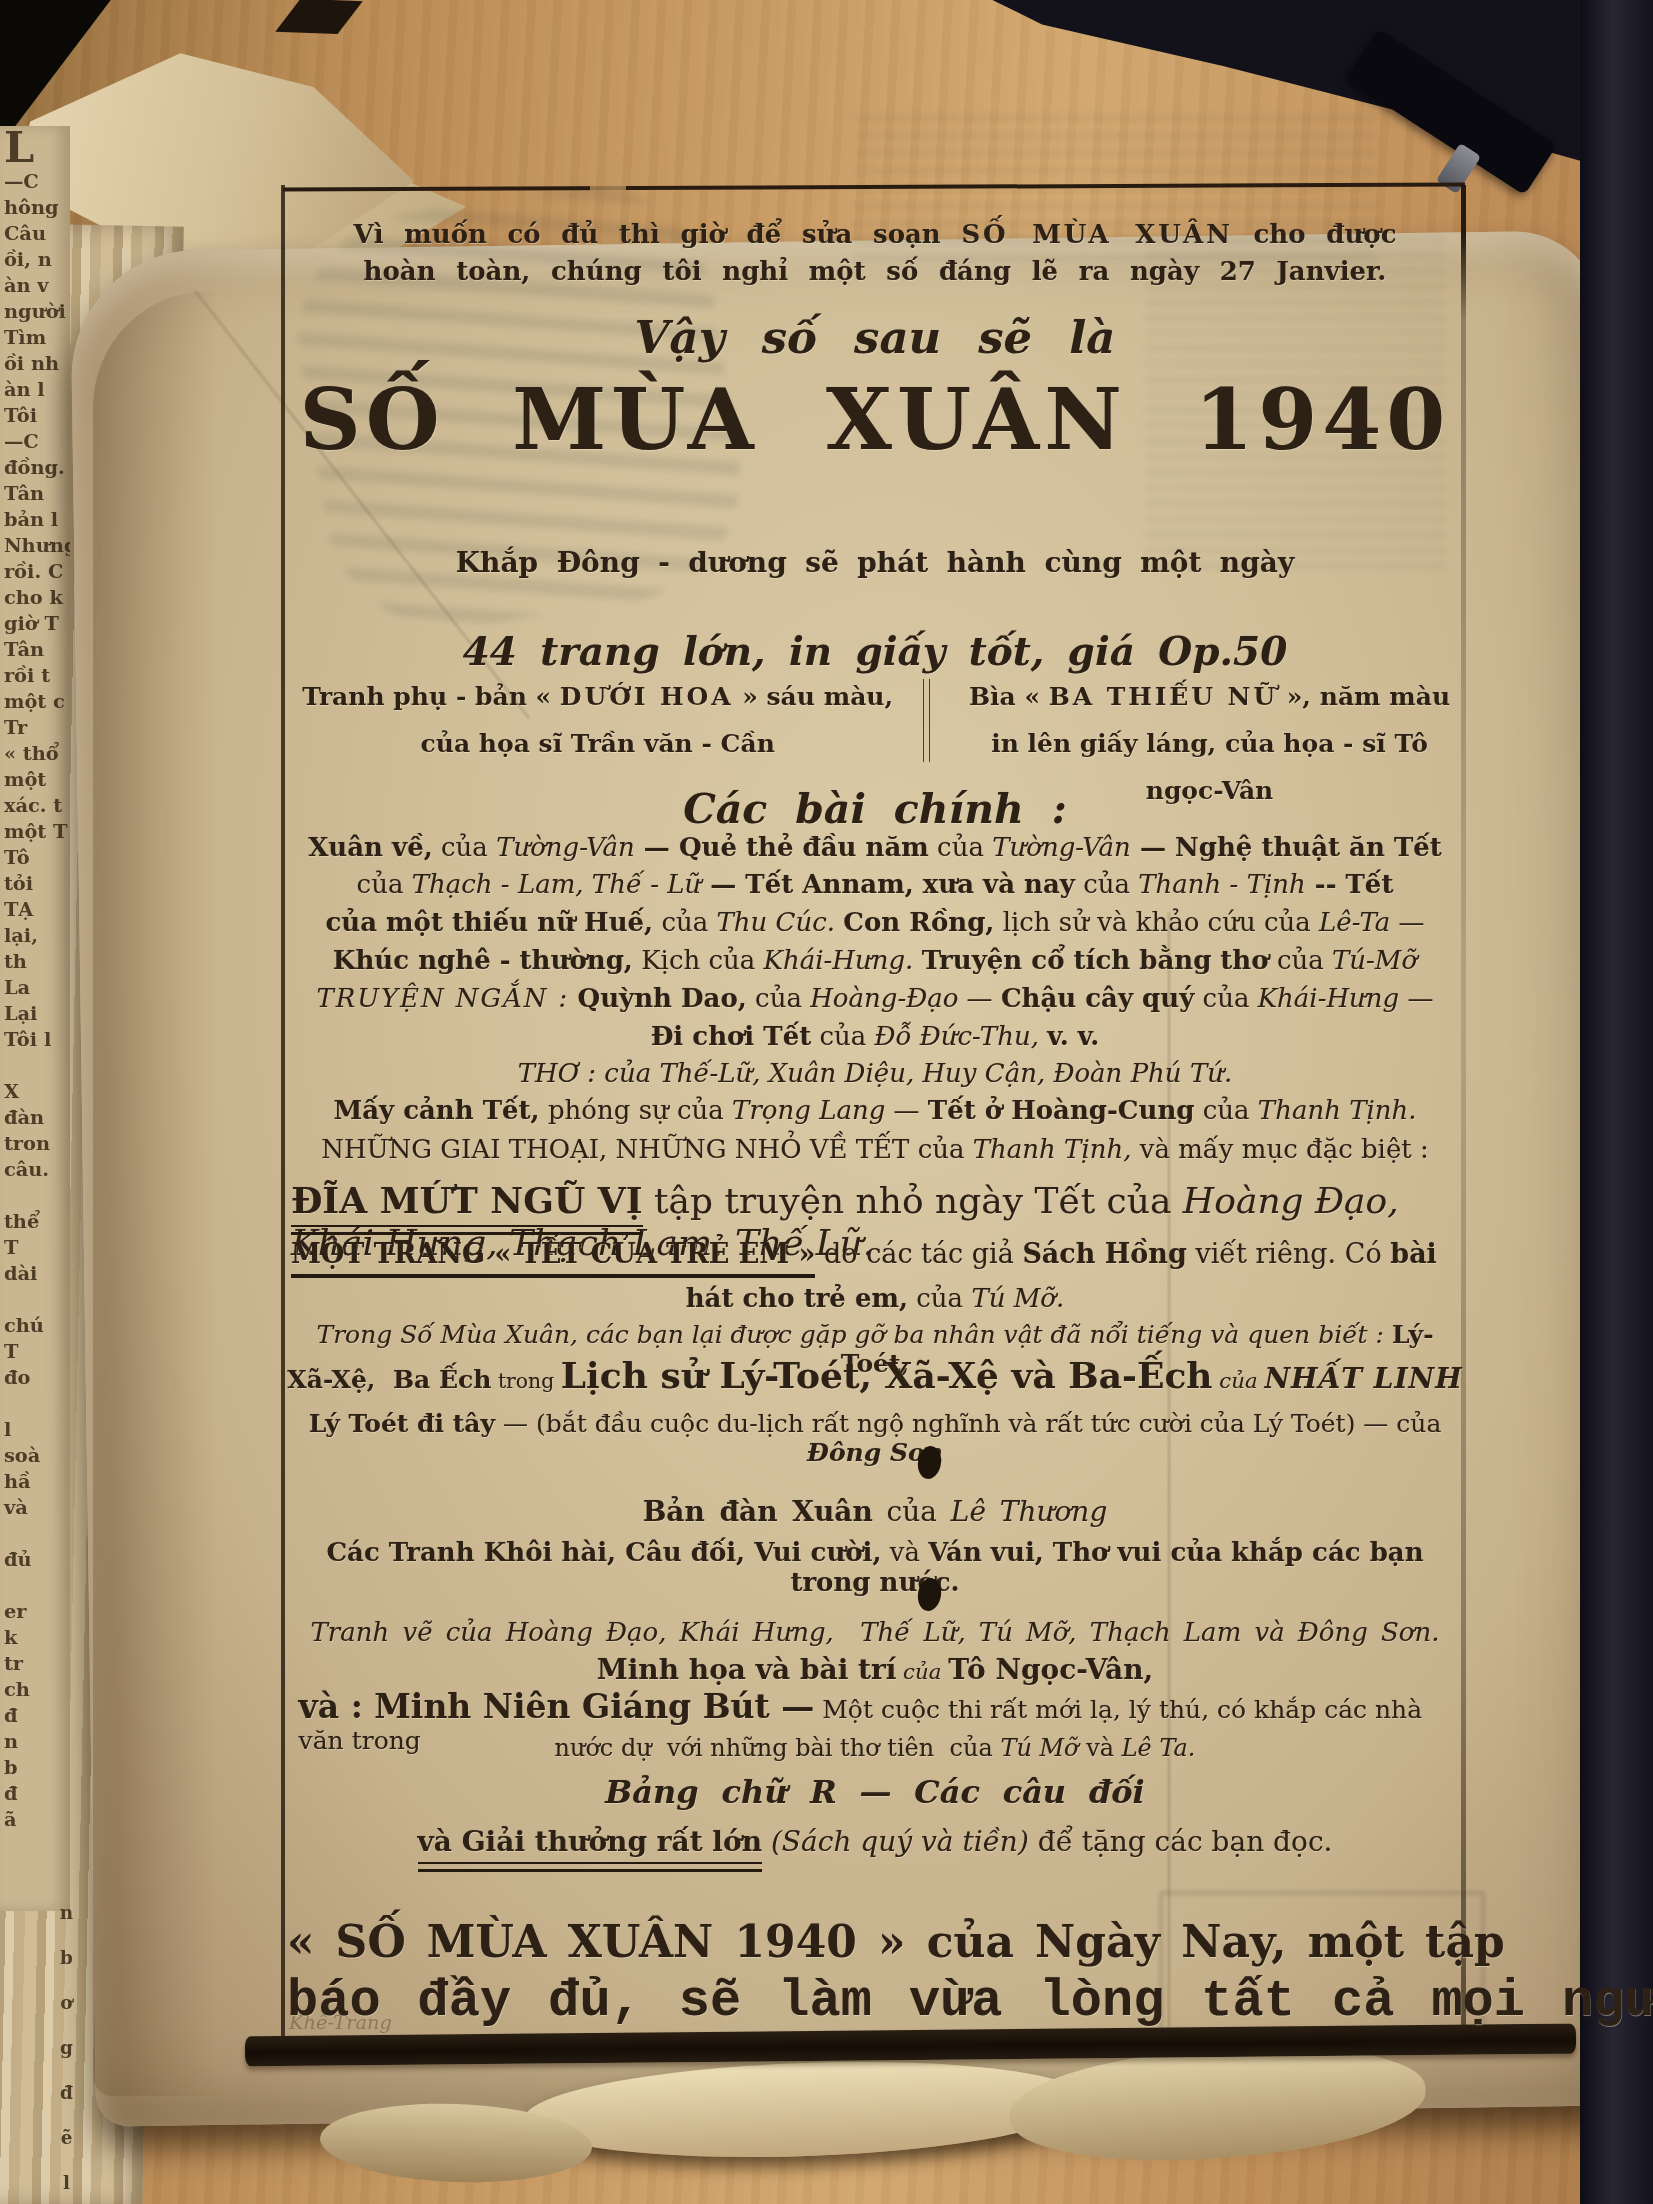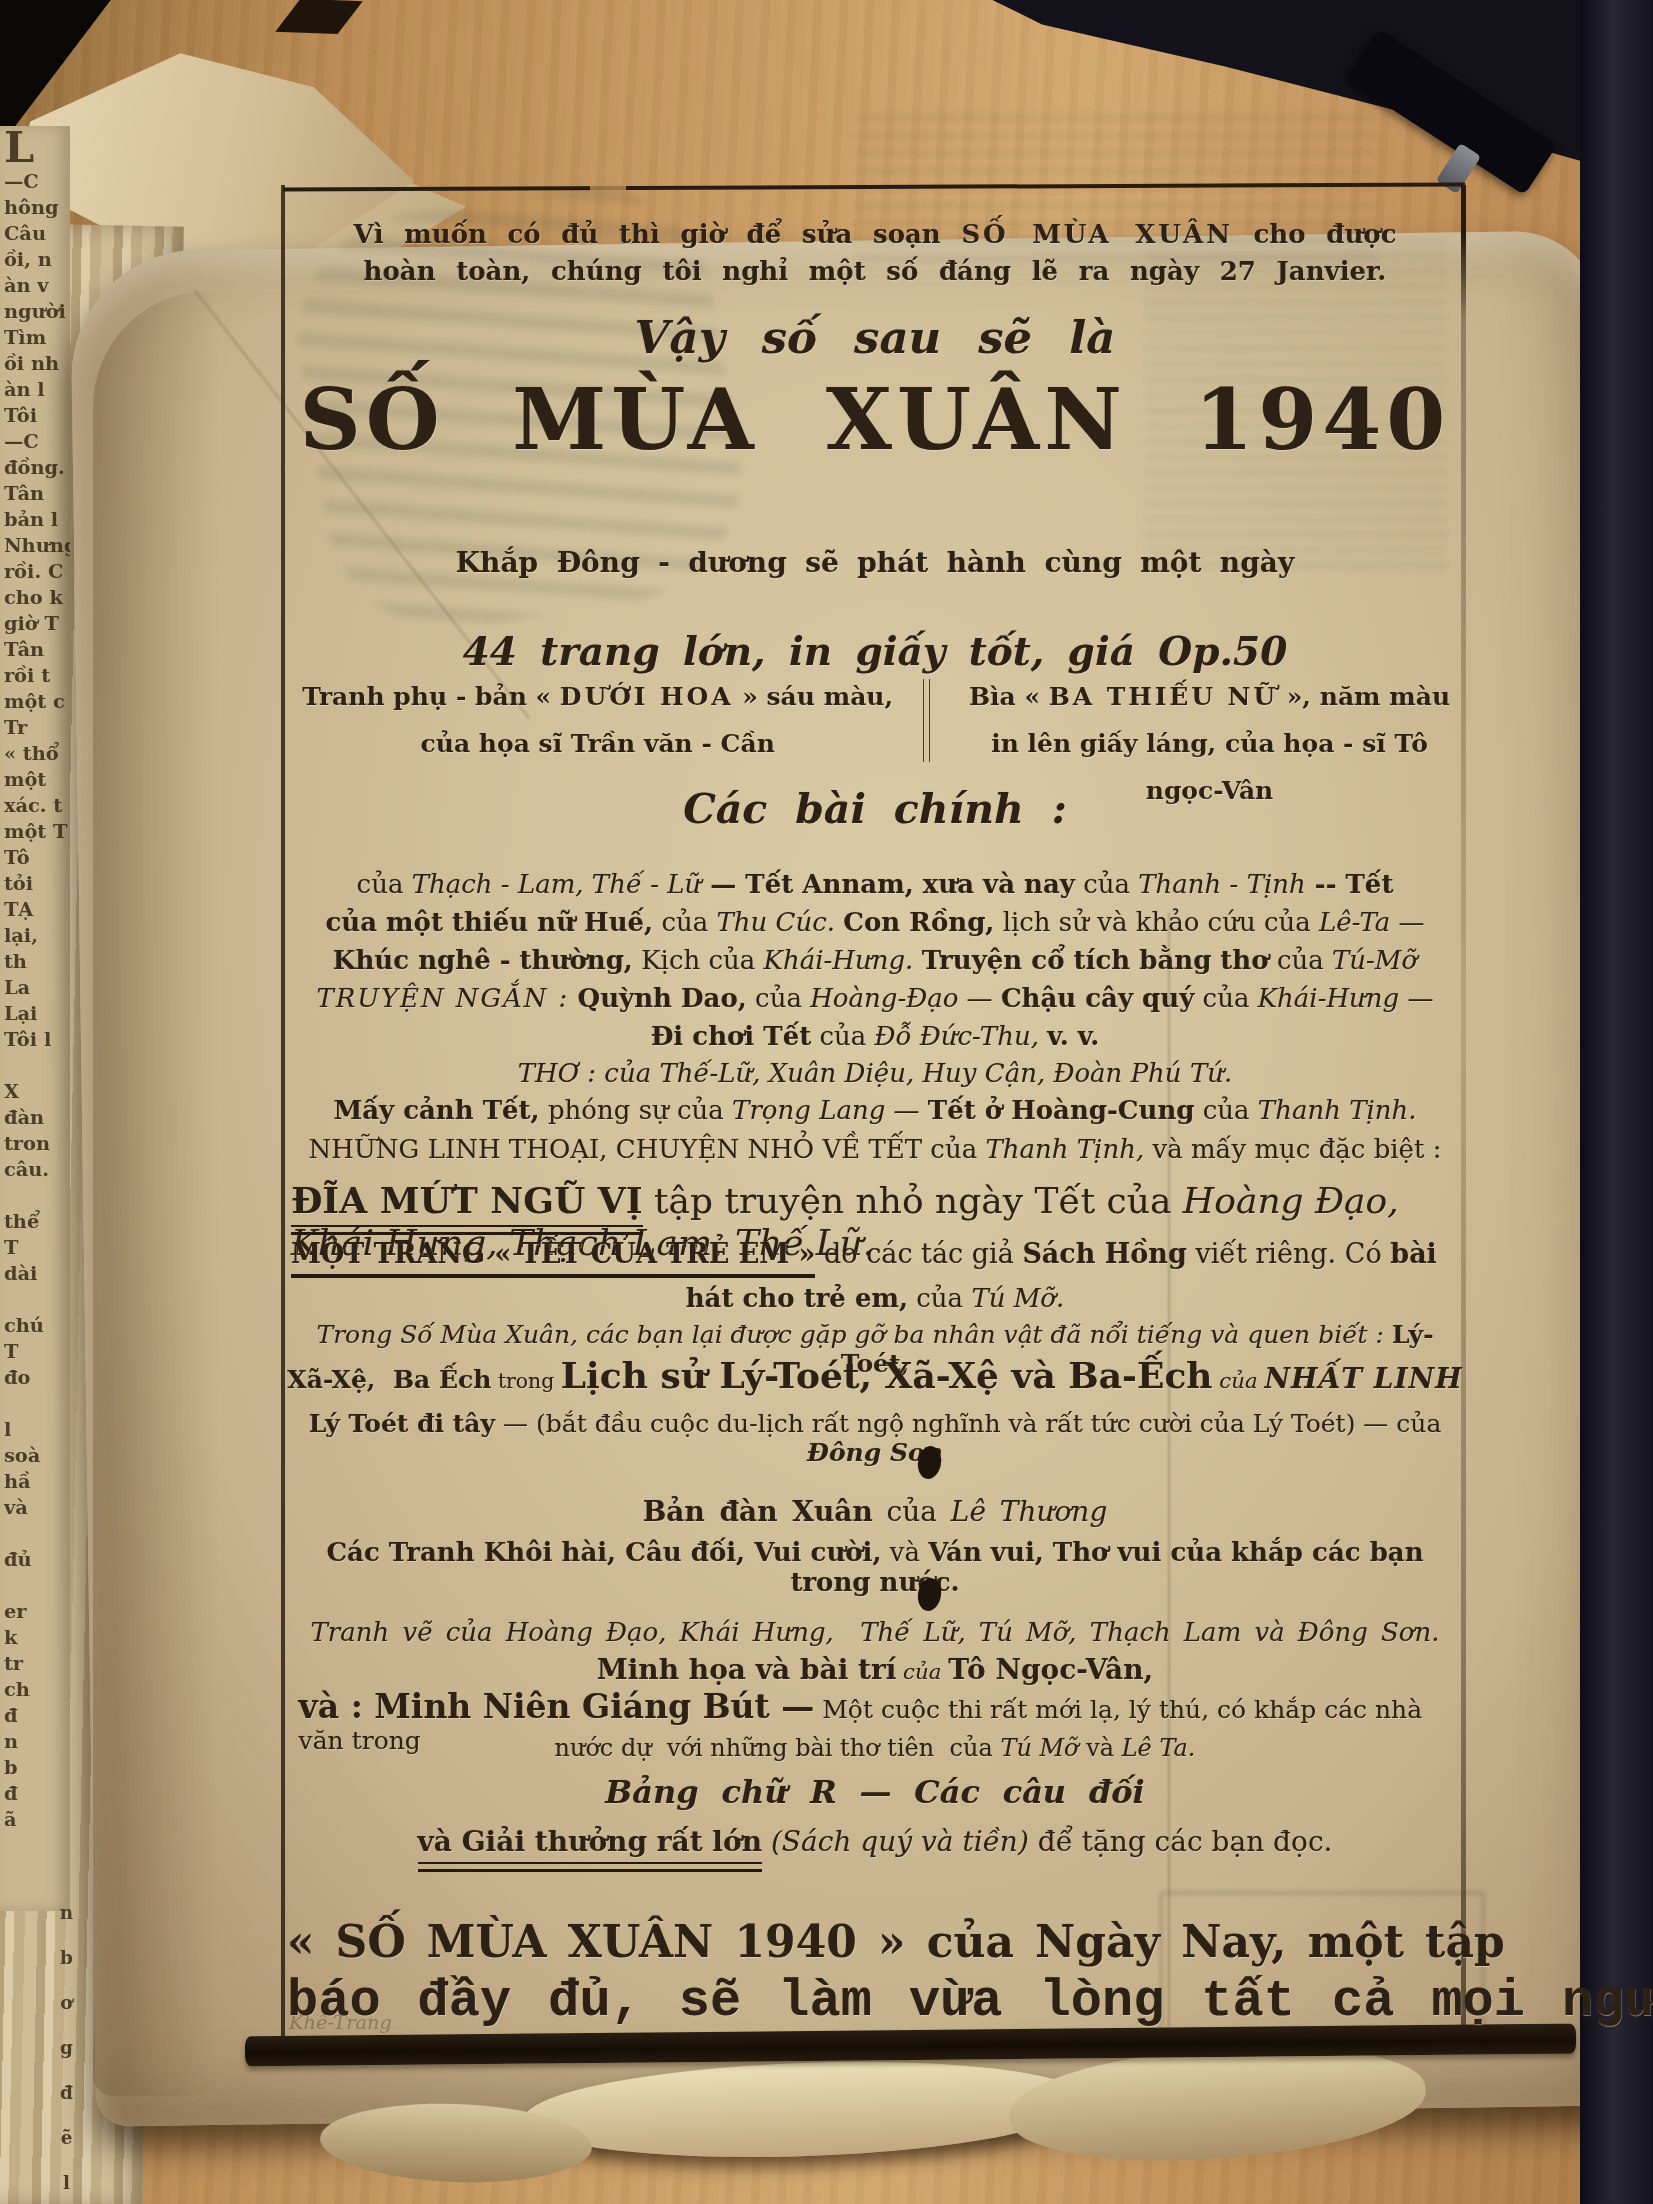--- a/index.html
+++ b/index.html
@@ -259,28 +259,29 @@
   <div class="ln ln-intro2">hoàn toàn, chúng tôi nghỉ một số đáng lẽ ra ngày 27 Janvier.</div>
   <div class="ln ln-vay">Vậy số sau sẽ là</div>
   <div class="ln ln-title">SỐ MÙA XUÂN 1940</div>
   <div class="ln ln-khap">Khắp Đông - dương sẽ phát hành cùng một ngày</div>
   <div class="arrow-flag"></div>
   <div class="ln ln-trang44">44 trang lớn, in giấy tốt, giá Op.50</div>
   <div class="col col-left"><span class="seg">Tranh phụ - bản « </span><span class="seg sp">DƯỚI HOA</span><span class="seg"> » sáu màu, của họa sĩ Trần văn - Cần</span></div>
   <div class="col-divider"></div>
   <div class="col col-right"><span class="seg">Bìa « </span><span class="seg sp">BA THIẾU NỮ</span><span class="seg"> », năm màu in lên giấy láng, của họa - sĩ Tô ngọc-Vân</span></div>
   <div class="ln ln-cacbai">Các bài chính :</div>
+  <div class="ln body-ln ln-l1"><span class="seg b">Xuân về,</span><span class="seg"> của </span><span class="seg i">Tường-Vân</span><span class="seg b"> — </span><span class="seg b">Quẻ thẻ đầu năm</span><span class="seg"> của </span><span class="seg i">Tường-Vân</span><span class="seg b"> — </span><span class="seg b">Nghệ thuật ăn Tết</span></div>
   <div class="ln body-ln ln-l2"><span class="seg">của </span><span class="seg i">Thạch - Lam, Thế - Lữ</span><span class="seg b"> — </span><span class="seg b">Tết Annam,</span><span class="seg b"> xưa và nay</span><span class="seg"> của </span><span class="seg i">Thanh - Tịnh</span><span class="seg b"> -- </span><span class="seg b">Tết</span></div>
   <div class="ln body-ln ln-l3"><span class="seg b">của một thiếu nữ Huế,</span><span class="seg"> của </span><span class="seg i">Thu Cúc.</span><span class="seg"> </span><span class="seg b">Con Rồng,</span><span class="seg"> lịch sử và khảo cứu của </span><span class="seg i">Lê-Ta</span><span class="seg"> —</span></div>
   <div class="ln body-ln ln-l4"><span class="seg b">Khúc nghê - thường,</span><span class="seg"> Kịch của </span><span class="seg i">Khái-Hưng.</span><span class="seg"> </span><span class="seg b">Truyện cổ tích bằng thơ</span><span class="seg"> của </span><span class="seg i">Tú-Mỡ</span></div>
   <div class="ln body-ln ln-l5"><span class="seg isp">TRUYỆN NGẮN :</span><span class="seg"> </span><span class="seg b">Quỳnh Dao,</span><span class="seg"> của </span><span class="seg i">Hoàng-Đạo</span><span class="seg"> — </span><span class="seg b">Chậu cây quý</span><span class="seg"> của </span><span class="seg i">Khái-Hưng</span><span class="seg"> —</span></div>
   <div class="ln body-ln ln-l6"><span class="seg b">Đi chơi Tết</span><span class="seg"> của </span><span class="seg i">Đỗ Đức-Thu,</span><span class="seg"> </span><span class="seg b">v. v.</span></div>
   <div class="ln body-ln ln-l7">THƠ : của Thế-Lữ, Xuân Diệu, Huy Cận, Đoàn Phú Tứ.</div>
   <div class="ln body-ln ln-l8"><span class="seg b">Mấy cảnh Tết,</span><span class="seg"> phóng sự của </span><span class="seg i">Trọng Lang</span><span class="seg"> — </span><span class="seg b">Tết ở Hoàng-Cung</span><span class="seg"> của </span><span class="seg i">Thanh Tịnh.</span></div>
-  <div class="ln body-ln ln-l9"><span class="seg">NHỮNG LINH THOẠI, CHUYỆN NHỎ VỀ TẾT</span><span class="seg"> của </span><span class="seg i">Thanh Tịnh,</span><span class="seg"> và mấy mục đặc biệt :</span></div>
+  <div class="ln body-ln ln-l9"><span class="seg">NHỮNG GIAI THOẠI, NHỮNG NHỎ VỀ TẾT</span><span class="seg"> của </span><span class="seg i">Thanh Tịnh,</span><span class="seg"> và mấy mục đặc biệt :</span></div>
   <div class="ln ln-dia"><span class="seg u2">ĐĨA MỨT NGŨ VỊ</span><span class="seg"> tập truyện nhỏ ngày Tết của </span><span class="seg i">Hoàng Đạo, Khái Hưng, Thạch Lam, Thế Lữ.</span></div>
   <div class="ln ln-mot1"><span class="seg u1">MỘT TRANG « TẾT CỦA TRẺ EM »</span><span class="seg"> do các tác giả </span><span class="seg b">Sách Hồng</span><span class="seg"> viết riêng. Có </span><span class="seg b">bài</span></div>
   <div class="ln ln-mot2"><span class="seg b">hát cho trẻ em,</span><span class="seg"> của </span><span class="seg i">Tú Mỡ.</span></div>
   <div class="ln ln-trong"><span class="seg i">Trong Số Mùa Xuân, các bạn lại được gặp gỡ ba nhân vật đã nổi tiếng và quen biết : </span><span class="seg b">Lý-Toét,</span></div>
   <div class="ln ln-lich"><span class="seg b">Xã-Xệ,  Ba Ếch</span><span class="seg small"> trong </span><span class="seg big">Lịch sử Lý-Toét, Xã-Xệ và Ba-Ếch</span><span class="seg ismall"> của </span><span class="seg nlinh">NHẤT LINH</span></div>
   <div class="ln ln-ly"><span class="seg b">Lý Toét đi tây</span><span class="seg"> — (bắt đầu cuộc du-lịch rất ngộ nghĩnh và rất tức cười của Lý Toét) — của </span><span class="seg bi">Đông Sơn</span></div>
   <div class="bullet bullet1"></div>
   <div class="ln ln-ban"><span class="seg b">Bản đàn Xuân</span><span class="seg"> của </span><span class="seg i">Lê Thương</span></div>
   <div class="ln ln-cactranh"><span class="seg b">Các Tranh Khôi hài, Câu đối, Vui cười,</span><span class="seg"> và </span><span class="seg b">Ván vui, Thơ vui</span><span class="seg b"> của khắp các bạn trong nước.</span></div>
   <div class="bullet bullet2"></div>

